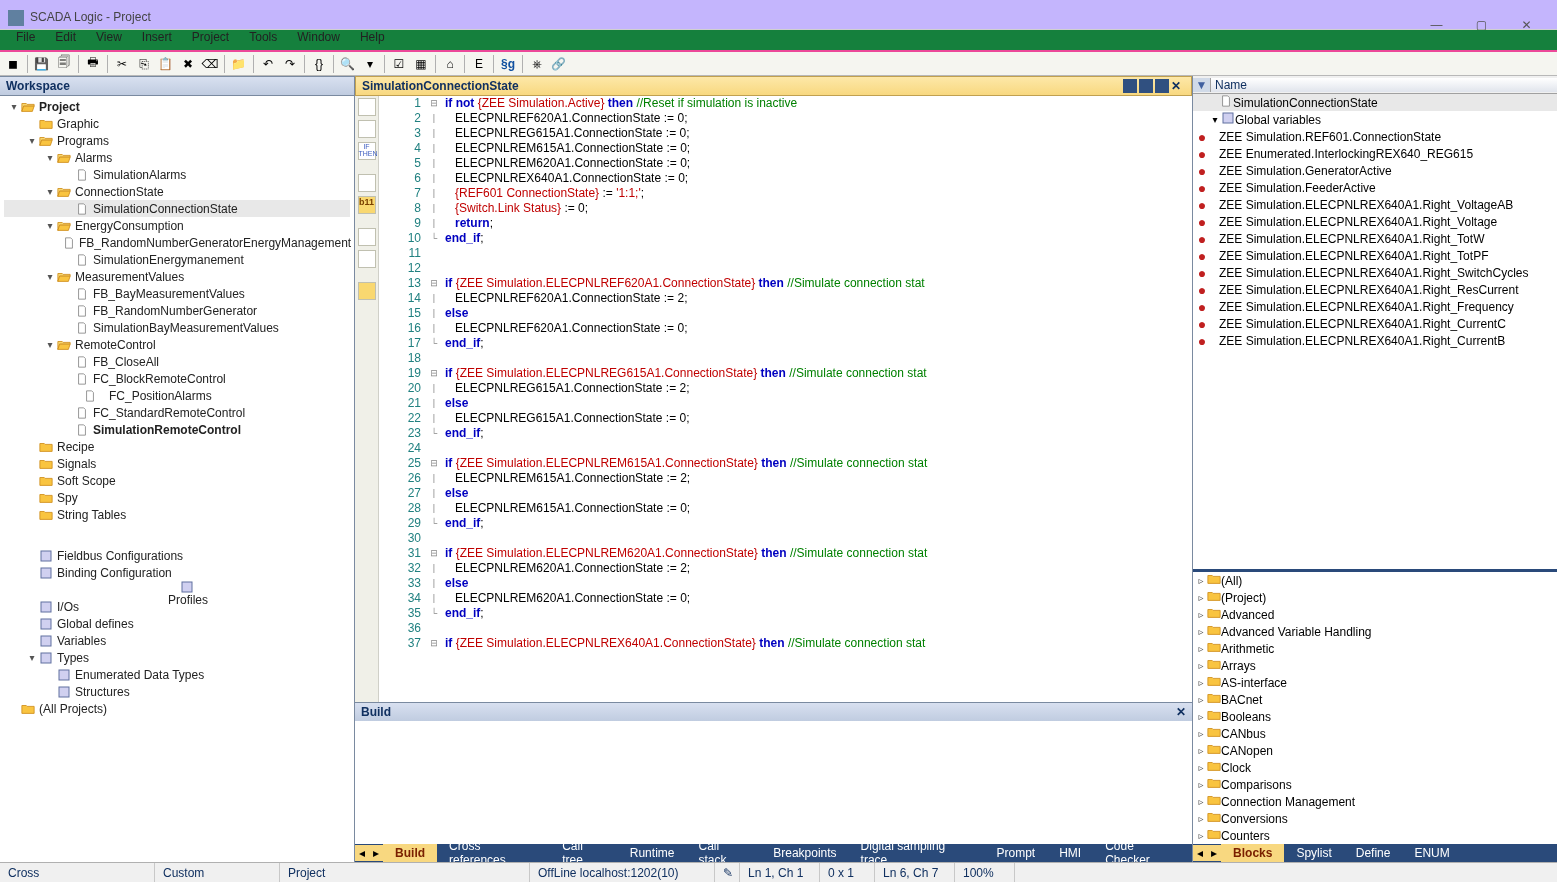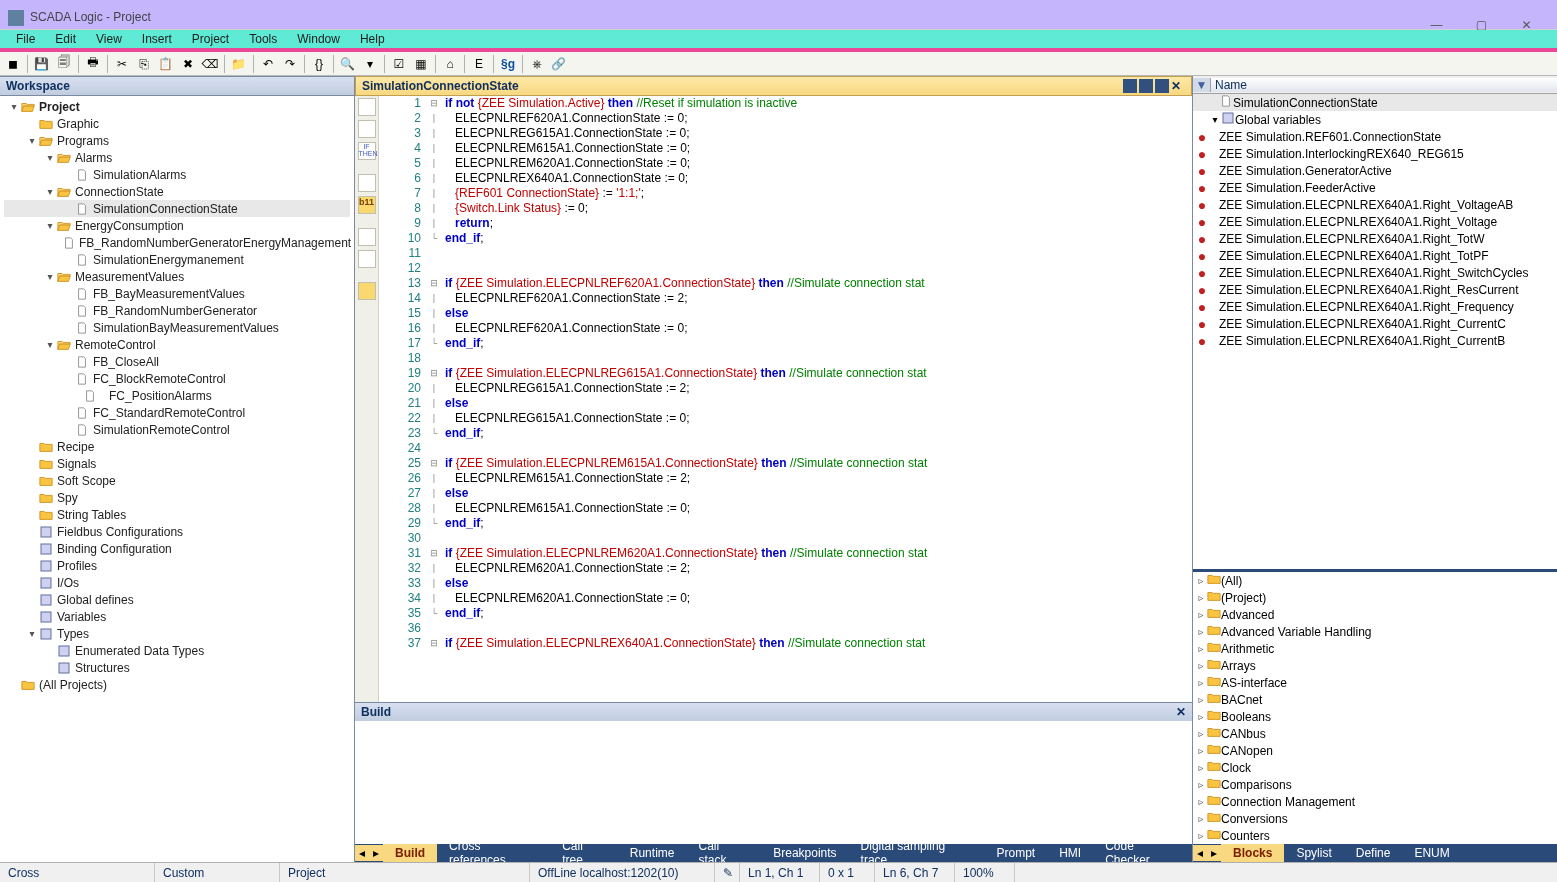--- a/index.html
+++ b/index.html
@@ -2,21 +2,21 @@
 <html><head>
 <meta charset="utf-8">
 <style>
 * { margin:0; padding:0; box-sizing:border-box; font-family:"Segoe UI",Tahoma,sans-serif; font-size:12px; }
 body { background:#f0f0f0; width:1557px; height:882px; overflow:hidden; display:flex; flex-direction:column; }
 .titlebar { height:30px; background:#c4b5fd; border-bottom:1px solid #d0d0d0; display:flex; padding:10px 8px; color:#444; }
 .titlebar .app-icon { width:16px; height:16px; background:#6080a0; margin-right:6px; }
 .titlebar-title { flex:1; }
 .win-controls { display:flex; margin-left:auto; }
 .win-controls span { width:45px; height:30px; display:flex; align-items:center; justify-content:center; color:#555; }
-.menubar { height:22px; background:#5eead4; border-bottom:4px solid #ec4899; display:flex; align-items:center; padding:0 6px; color:#222; }
+.menubar { height:22px; background:#15803d; border-bottom:2px solid #ec4899; display:flex; padding:0 6px; color:#222; }
 .menubar span { padding:0 10px; }
 .toolbar { height:24px; background:#f5f5f0; border-bottom:1px solid #b8b8b8; display:flex; align-items:center; padding:0 2px; }
 .toolbar .tb-btn { width:20px; height:20px; margin:0 1px; display:flex; align-items:center; justify-content:center; border:1px solid transparent; }
 .toolbar .tb-sep { width:1px; height:18px; background:#b0b0b0; margin:0 3px; }
 .main { flex:1; display:flex; min-height:0; }
 .workspace { width:355px; display:flex; flex-direction:column; border-right:1px solid #7a8aa0; }
 .panel-header { background:linear-gradient(#d8e0f0,#c0cce0); border:1px solid #7a8aa0; border-left:none; border-right:none; padding:2px 6px; font-weight:bold; color:#103060; }
 .tree { flex:1; overflow:auto; background:#fff; padding:2px 4px; }
 .tree-item { display:flex; align-items:center; height:17px; white-space:nowrap; color:#222; }
 .tree-item .expander { width:12px; text-align:center; color:#555; font-size:10px; }
@@ -303,21 +303,21 @@
         </div>
         <div class="tree-item" style="padding-left: 58px;">
           <span class="expander"></span>
           <span class="icon">
             <svg class="ico" viewBox="0 0 12 14">
               <path class="file-icon" d="M2 1h6l2 2v10H2z"></path>
             </svg>
           </span>
           <span style="">FC_StandardRemoteControl</span>
         </div>
-        <div class="tree-item" style="padding-left: 58px;">
+        <div class="tree-item" style="padding-left: 58px; font-weight: bold;">
           <span class="expander"></span>
           <span class="icon">
             <svg class="ico" viewBox="0 0 12 14">
               <path class="file-icon" d="M2 1h6l2 2v10H2z"></path>
             </svg>
           </span>
           <span style="">SimulationRemoteControl</span>
         </div>
         <div class="tree-item" style="padding-left: 22px;">
           <span class="expander"></span>
@@ -357,39 +357,39 @@
         </div>
         <div class="tree-item" style="padding-left: 22px;">
           <span class="expander"></span>
           <span class="icon">
             <svg class="ico" viewBox="0 0 16 12">
               <path class="folder-closed" d="M1 2h5l1 1h8v8H1z"></path>
             </svg>
           </span>
           <span style="">String Tables</span>
         </div>
-        <div class="tree-item" style="padding-left: 22px;">
+        <div class="tree-item" style="padding-left: 22px; margin-top: 24px;">
           <span class="expander"></span>
           <span class="icon">
             <svg class="ico" viewBox="0 0 12 12">
               <rect x="1" y="1" width="10" height="10" fill="#d0d0f0" stroke="#6070a0"></rect>
             </svg>
           </span>
           <span style="">Fieldbus Configurations</span>
         </div>
         <div class="tree-item" style="padding-left: 22px;">
           <span class="expander"></span>
           <span class="icon">
             <svg class="ico" viewBox="0 0 12 12">
               <rect x="1" y="1" width="10" height="10" fill="#d0d0f0" stroke="#6070a0"></rect>
             </svg>
           </span>
           <span style="">Binding Configuration</span>
         </div>
-        <div class="tree-item" style="padding-left: 22px;">
+        <div class="tree-item" style="padding-left: 22px; flex-direction: column;">
           <span class="expander"></span>
           <span class="icon">
             <svg class="ico" viewBox="0 0 12 12">
               <rect x="1" y="1" width="10" height="10" fill="#d0d0f0" stroke="#6070a0"></rect>
             </svg>
           </span>
           <span style="">Profiles</span>
         </div>
         <div class="tree-item" style="padding-left: 22px;">
           <span class="expander"></span>
@@ -716,21 +716,21 @@
             <span>Global variables</span>
           </div>
           <div class="right-row">
             <span class="bullet">●</span>
             <span class="rspacer"></span>
             <span>ZEE Simulation.REF601.ConnectionState</span>
           </div>
           <div class="right-row">
             <span class="bullet">●</span>
             <span class="rspacer"></span>
-            <span>ZEE Simulation.InterlockingREX640_REG615</span>
+            <span>ZEE Enumerated.InterlockingREX640_REG615</span>
           </div>
           <div class="right-row">
             <span class="bullet">●</span>
             <span class="rspacer"></span>
             <span>ZEE Simulation.GeneratorActive</span>
           </div>
           <div class="right-row">
             <span class="bullet">●</span>
             <span class="rspacer"></span>
             <span>ZEE Simulation.FeederActive</span>

